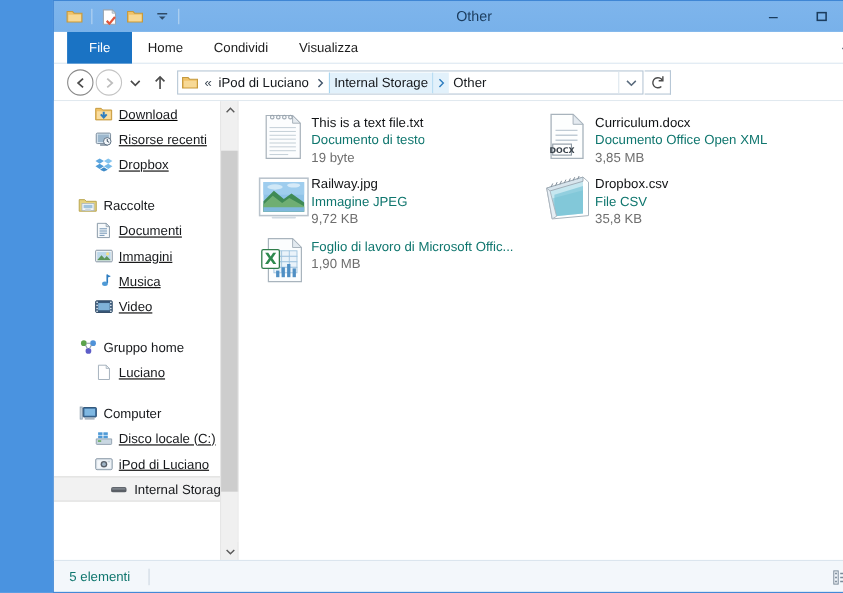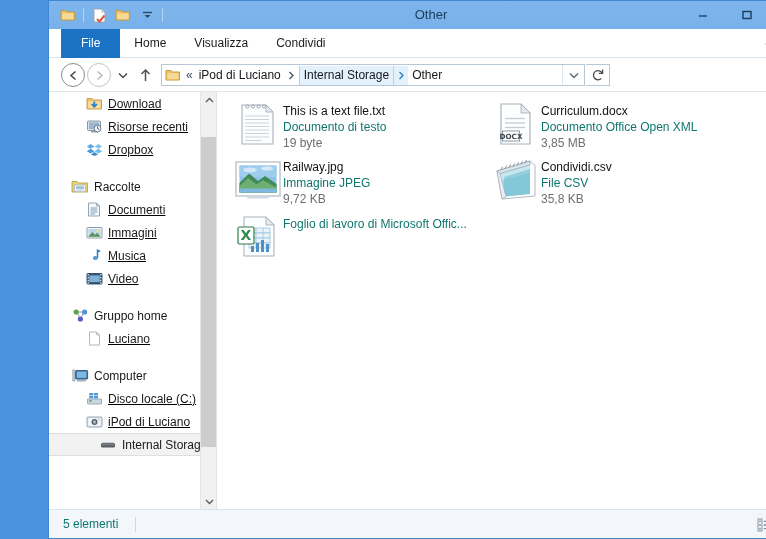--- a/index.html
+++ b/index.html
@@ -346,22 +346,22 @@
           <path d="M3 3 L10 10 M10 3 L3 10" stroke="#ffffff" stroke-width="1.4"></path>
         </svg>
       </div>
     </div>
   </div>
 
   <div id="ribbon">
     <div id="ribbon-tabs">
       <div class="rtab file">File</div>
       <div class="rtab">Home</div>
+      <div class="rtab">Condividi</div>
       <div class="rtab">Visualizza</div>
-      <div class="rtab">Condividi</div>
     </div>
     <div id="ribbon-right">
       <div class="chev-down"></div>
       <div id="help-icon">?</div>
     </div>
   </div>
 
   <div id="navbar">
     <div id="navbtns">
       <div class="navcircle">
@@ -686,20 +686,21 @@
                     <rect x="20" y="30" width="3" height="9"></rect>
         <rect x="25" y="27" width="3" height="12"></rect>
                     <rect x="30" y="31" width="3" height="8"></rect>
       </g>
       <rect x="2" y="14" width="16" height="17" rx="1.4" fill="#ffffff" stroke="#2f7d4a" stroke-width="1.2"></rect>
       <text x="10" y="27" font-family="DejaVu Sans, sans-serif" font-size="14" font-weight="bold" fill="#2f8a4e" text-anchor="middle">X</text>
     </svg>
               </div>
               <div class="file-meta">
                 <div class="file-type">Foglio di lavoro di Microsoft Offic...</div>
+                <div class="file-size">1,90 MB</div>
               </div>
             </div>
           </div>
           <div class="file-col">
             <div class="file-item">
               <div class="file-ico">
                 <svg width="38" height="46" viewBox="0 0 38 46">
       <path d="M4 3 L24 3 L33 12 L33 43 L4 43 Z" fill="#fdfefe" stroke="#a8b3bc" stroke-width="1.2"></path>
       <path d="M24 3 L24 12 L33 12 Z" fill="#e4eaf0" stroke="#a8b3bc" stroke-width="0.9"></path>
       <g stroke="#c1ccd5" stroke-width="1.3">
@@ -731,21 +732,21 @@
                     <path d="M17 9.6 L18.5 6.4"></path>
         <path d="M21 8.4 L22.5 5.3"></path>
                     <path d="M25 7.3 L26.5 4.2"></path>
                     <path d="M29 6.1 L30.5 3.1"></path>
         <path d="M33 5 L34.5 2"></path>
       </g>
       <path d="M5 13 L10 41 L14 38.6 L8 15.5 Z" fill="#e7eff5" stroke="#a7b2bb" stroke-width="0.8"></path>
     </svg>
               </div>
               <div class="file-meta">
-                <div class="file-name">Condividi.csv</div>
+                <div class="file-name">Dropbox.csv</div>
                 <div class="file-type">File CSV</div>
                 <div class="file-size">35,8 KB</div>
               </div>
             </div>
           </div>
         </div>
     </div>
   </div>
 
   <div id="statusbar">

